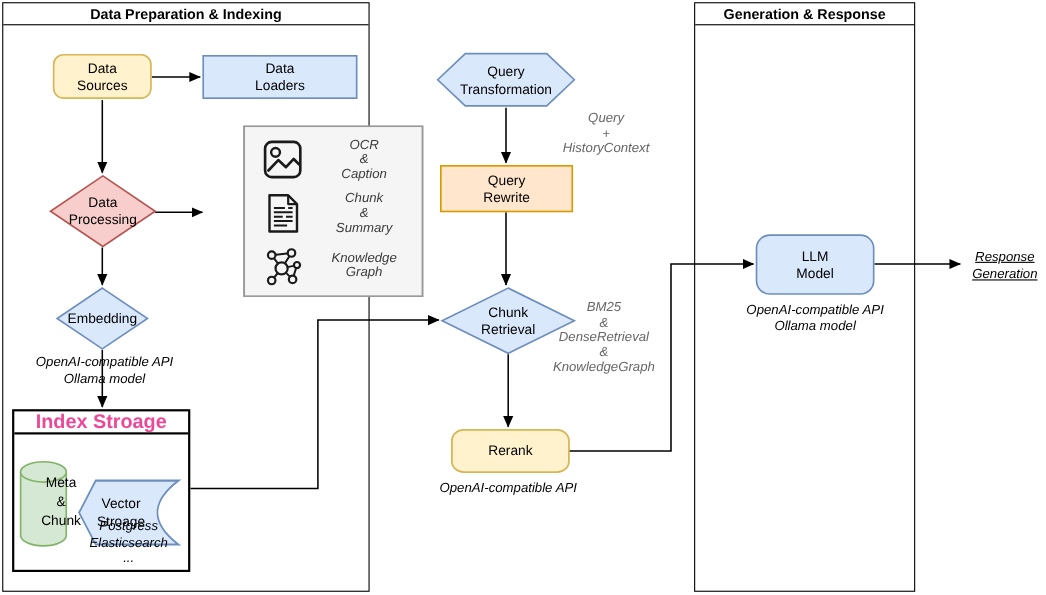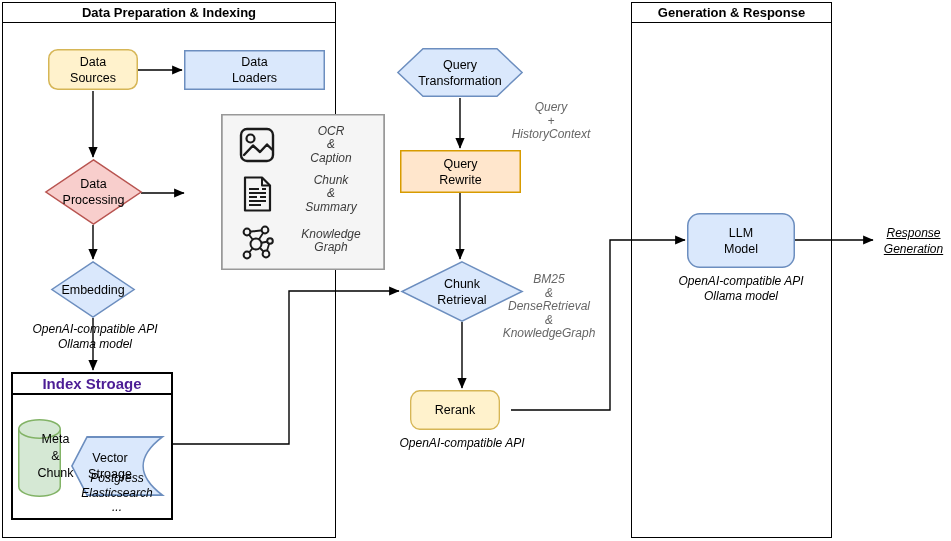--- a/index.html
+++ b/index.html
@@ -17,21 +17,21 @@
   .node > svg.shape { position:absolute; left:0; top:0; width:100%; height:100%; overflow:visible; }
   .node-label { position:absolute; inset:0; display:flex; align-items:center; justify-content:center; text-align:center;
     white-space:pre-line; font-size:12.5px; line-height:16px; color:#000; }
 
   .note { position:absolute; text-align:center; white-space:pre-line; font-style:italic; font-size:12px; line-height:14.5px; color:#000; }
   .note.gray { color:#666666; line-height:13.5px; }
   .note.underlined { text-decoration:underline; }
 
   .group-box { position:absolute; border:2px solid #000; background:#fff; }
   .group-box-title { height:21px; border-bottom:2px solid #000; display:flex; align-items:center; justify-content:center;
-    font-size:15px; font-weight:bold; color:#4c1d95;text-align:center; }
+    font-size:18px; font-weight:bold; color:#ec4899;text-align:center; }
 
   .proc-row { position:absolute; left:0; display:flex; align-items:center; width:100%; }
   .proc-icon { flex:0 0 40px; margin-left:16px; height:40px; }
   .proc-label { flex:1; text-align:center; white-space:pre-line; font-style:italic; font-size:12px; line-height:13.5px; color:#3b3b3b; }
 
   .cyl-label { padding-top:12px; align-items:flex-start; line-height:17px;margin-left:32px; }
 </style>
 </head>
 <body>
 
@@ -185,21 +185,21 @@
     </svg>
     <span class="node-label">Chunk
 Retrieval</span>
   </div>
   <div class="note gray" style="left:484px; top:273px; width:130px;">BM25
 &amp;
 DenseRetrieval
 &amp;
 KnowledgeGraph</div>
 
-  <div class="node" style="left:410px; top:390px; width:90px; height:40px;">
+  <div class="node" style="left:410px; top:390px; width:108px; height:40px;">
     <svg class="shape" viewBox="0 0 101 40" preserveAspectRatio="none">
       <rect x="0.75" y="0.75" width="99.5" height="38.5" rx="10" stroke-width="1.5" fill="#FFF2CC" stroke="#D6B656"></rect>
     </svg>
     <span class="node-label">Rerank</span>
   </div>
   <div class="note" style="left:392px; top:436px; width:140px;">OpenAI-compatible API</div>
 
   <div class="node" style="left:687px; top:213px; width:108px; height:55px;padding-left:16px;">
     <svg class="shape" viewBox="0 0 108 55" preserveAspectRatio="none">
       <rect x="0.75" y="0.75" width="106.5" height="53.5" rx="12" stroke-width="1.5" fill="#DAE8FC" stroke="#6C8EBF"></rect>

